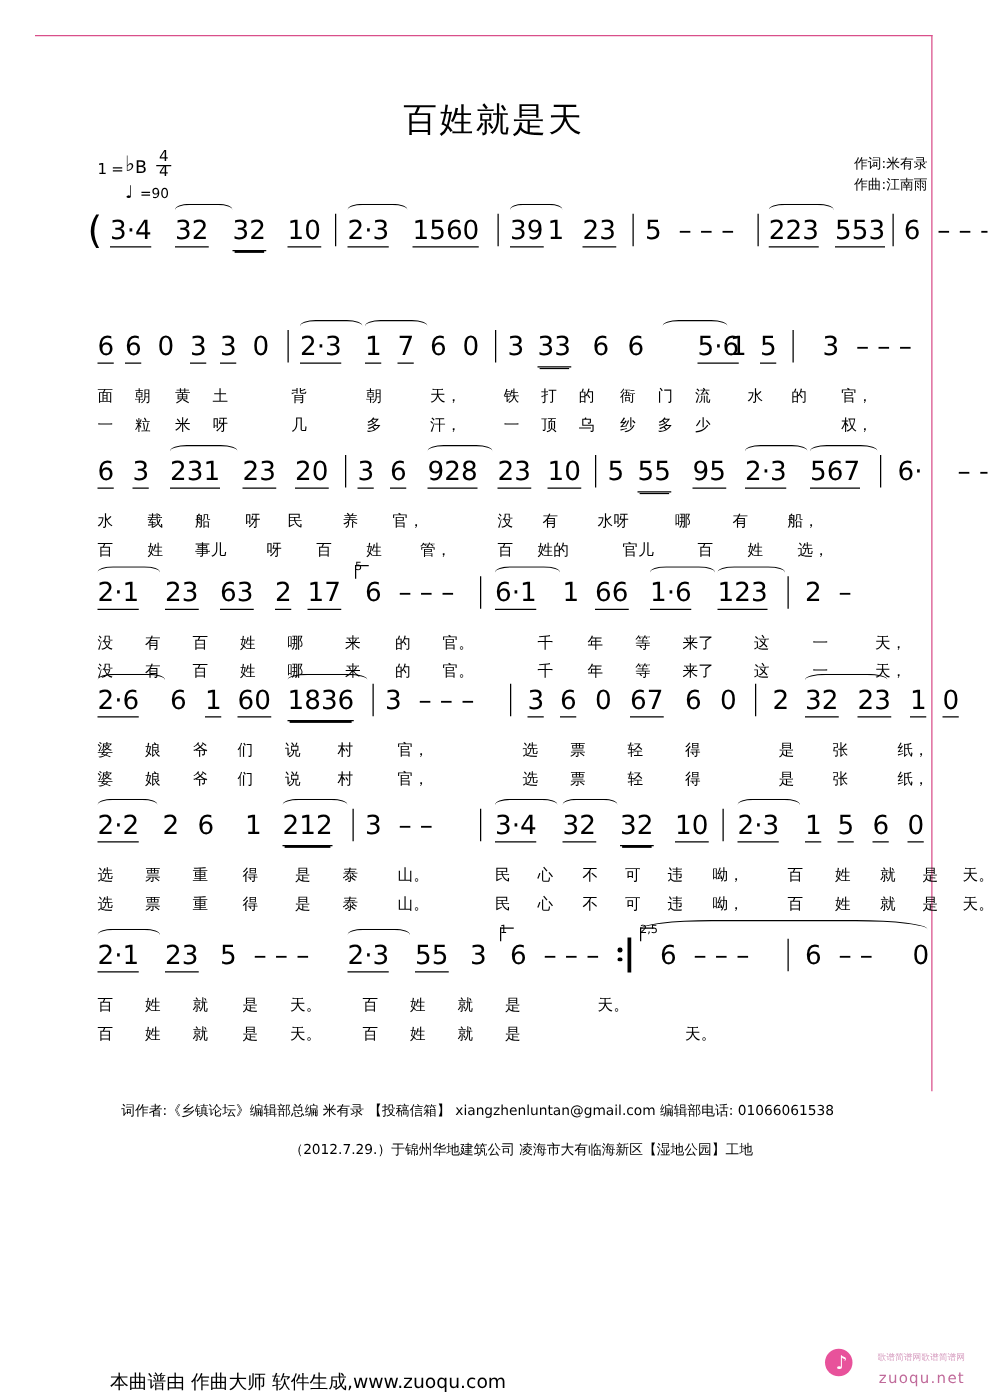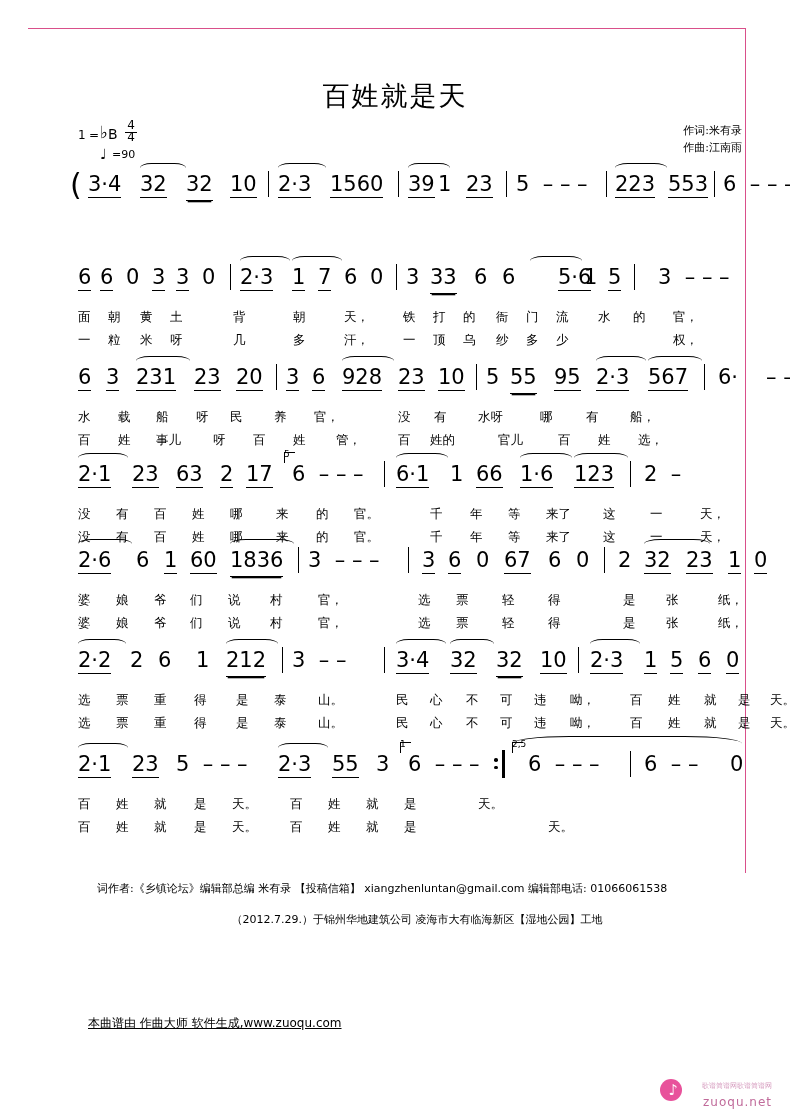--- a/index.html
+++ b/index.html
@@ -32,21 +32,21 @@
   
   .u1{border-bottom:1.3px solid #000;padding-bottom:1px;}
   .u2{border-bottom:1.3px solid #000;padding-bottom:4px;box-shadow:0 3px 0 -1.7px #000;}
   .barline{position:absolute;top:-1px;width:1.3px;height:26px;background:#000;}
   .tie{position:absolute;border-top:1.4px solid #000;border-radius:50%/100%;height:9px;border-left:none;border-right:none;border-bottom:none;}
   .bracket{position:absolute;border-left:1.3px solid #000;border-top:1.3px solid #000;}
 
   .footer-block{position:absolute;left:78px;top:878px;width:640px;font-size:11px;line-height:21px;margin-left:19px;}
   .footer-block .ln{white-space:nowrap;}
   .pagenum{position:absolute;left:0;top:1063px;width:790px;text-align:center;font-size:11px;}
-  .madeby{position:absolute;left:88px;top:1015px;font-size:12px;text-decoration:underline;}
+  .madeby{position:absolute;left:88px;top:1096px;font-size:15px;}
   .wm-text{position:absolute;right:18px;bottom:10px;font-size:12px;color:#c06a9a;letter-spacing:1px;}
   .wm-circle{position:absolute;right:108px;bottom:18px;width:22px;height:22px;border-radius:50%;background:#e8529b;}
   .wm-note{position:absolute;right:112px;bottom:20px;font-size:15px;color:#fff;}
   .wm-tiny{position:absolute;right:18px;bottom:28px;font-size:7px;color:#d79ec0;letter-spacing:0px;white-space:nowrap;}
   .paren{position:absolute;font-size:30px;top:-5px;}
   .repeat-dots{position:absolute;width:4px;}
   .repeat-dots i{display:block;width:3.5px;height:3.5px;background:#000;border-radius:50%;margin:4px 0;}
   .vline-thick{position:absolute;width:3px;background:#000;}
 </style>
 </head>

